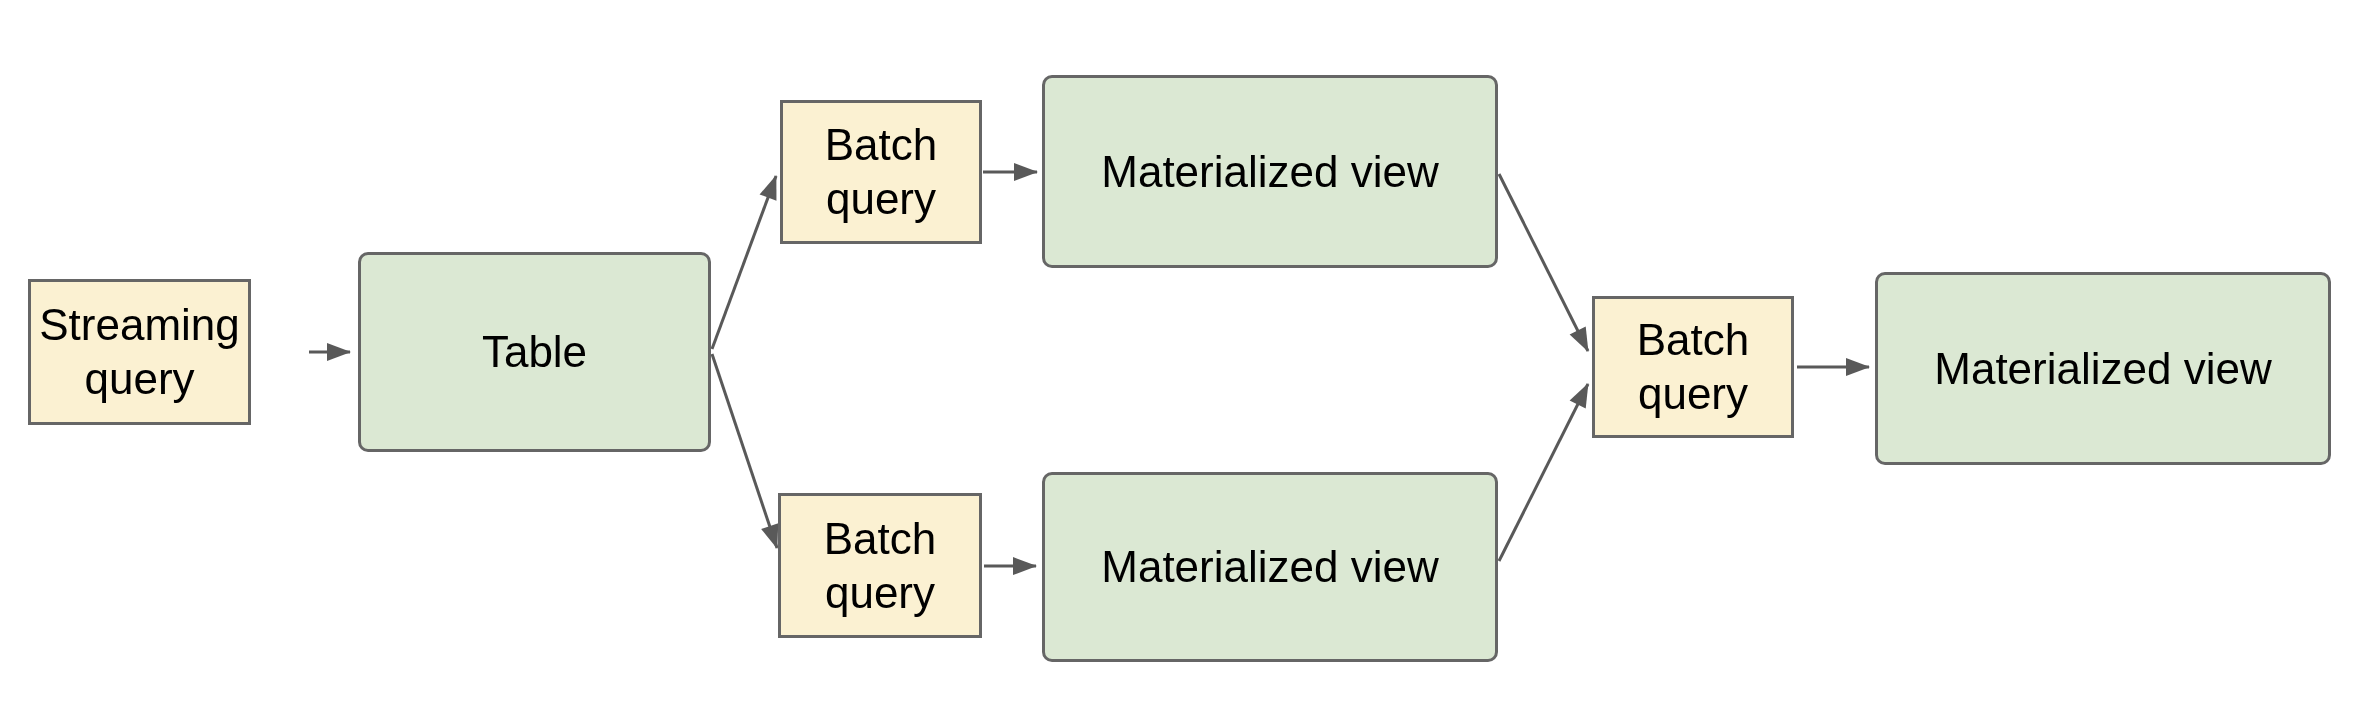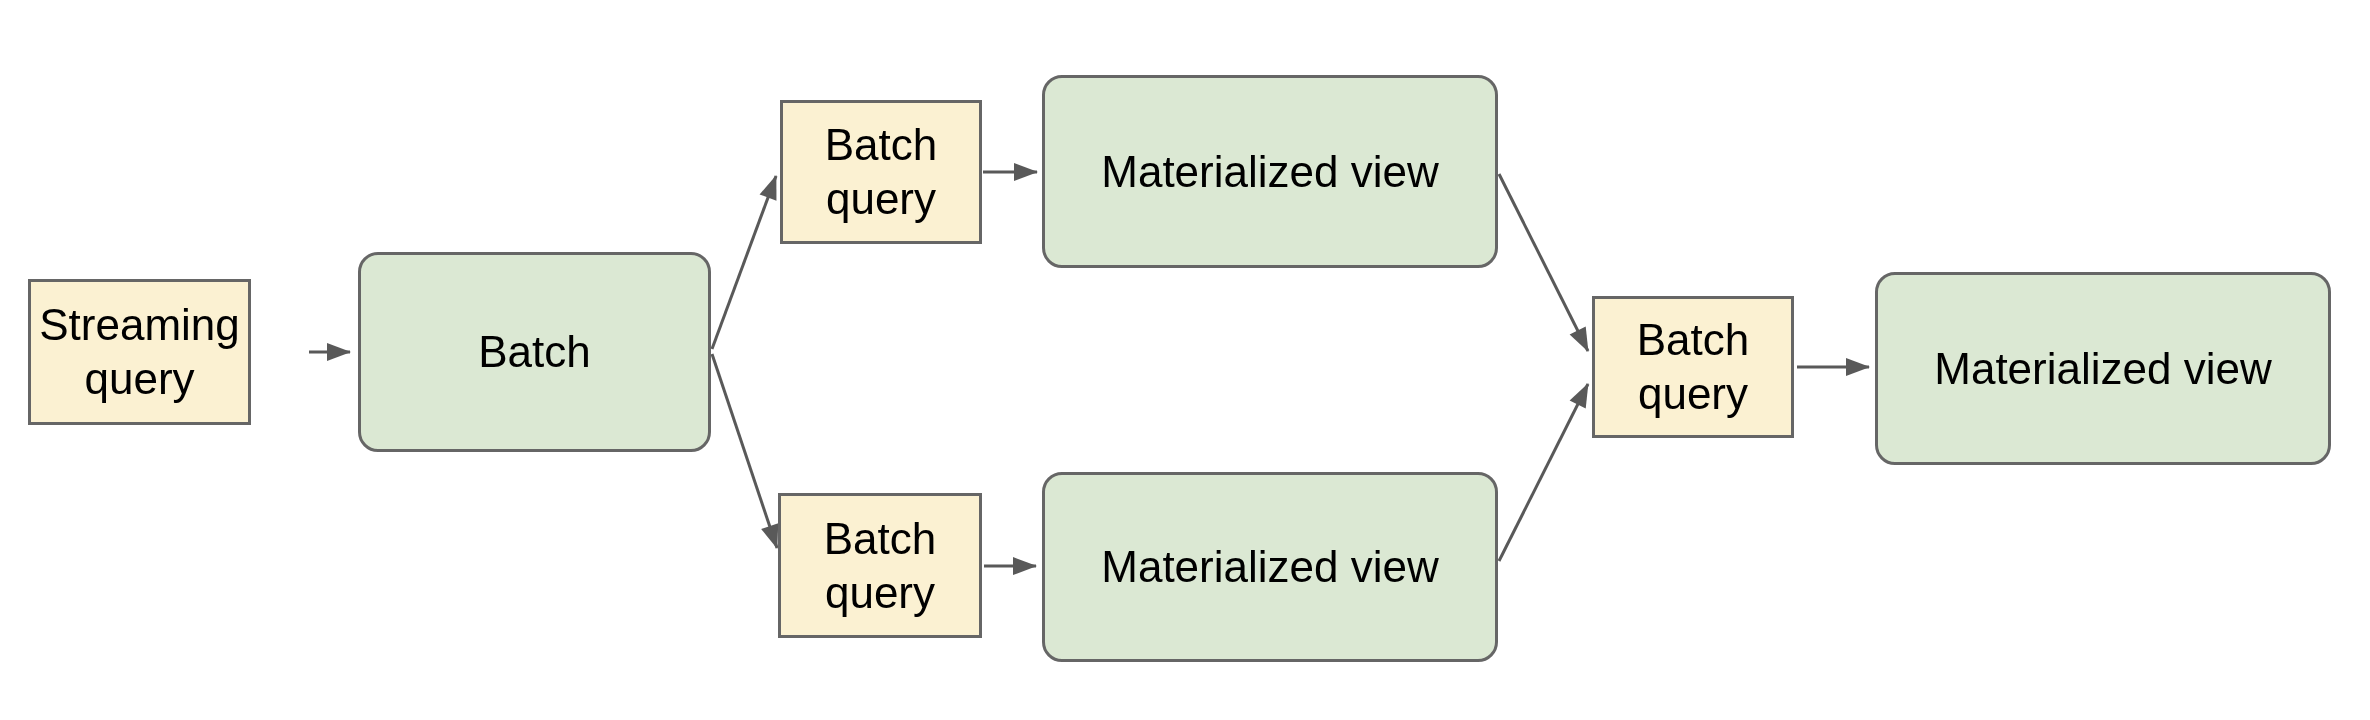--- a/index.html
+++ b/index.html
@@ -37,21 +37,21 @@
     display:flex;
     align-items:center;
     justify-content:center;
     text-align:center;
     color:var(--text);
     font-size:44px;
     line-height:54px;
     padding:0 12px;
   }
   .node.rounded{
-    border-radius:20px;
+    border-radius:10px;
   }
 </style>
 </head>
 <body style="background: rgb(255, 255, 255);">
 
 <div id="canvas">
 
   <svg id="edges" viewBox="0 0 2370 720" xmlns="http://www.w3.org/2000/svg">
     <defs>
       <marker id="arrowhead" markerUnits="userSpaceOnUse" markerWidth="26" markerHeight="20" refX="24" refY="10" orient="auto">
@@ -66,21 +66,21 @@
     <line class="edge" x1="984" y1="566" x2="1036" y2="566" marker-end="url(#arrowhead)"></line>
     <line class="edge" x1="1499" y1="561" x2="1588" y2="384" marker-end="url(#arrowhead)"></line>
     <line class="edge" x1="1797" y1="367" x2="1869" y2="367" marker-end="url(#arrowhead)"></line>
   </svg>
 
   <div class="node rect" style="left: 28px; top: 279px; width: 223px; height: 146px; background: rgb(251, 241, 210);">
     <span>Streaming query</span>
   </div>
 
   <div class="node rounded" style="left: 358px; top: 252px; width: 353px; height: 200px; background: rgb(219, 232, 211);">
-    <span>Batch</span>
+    <span>Table</span>
   </div>
 
   <div class="node rect" style="left: 780px; top: 100px; width: 202px; height: 144px; background: rgb(251, 241, 210);">
     <span>Batch query</span>
   </div>
 
   <div class="node rounded" style="left: 1042px; top: 75px; width: 456px; height: 193px; background: rgb(219, 232, 211);">
     <span>Materialized view</span>
   </div>
 

